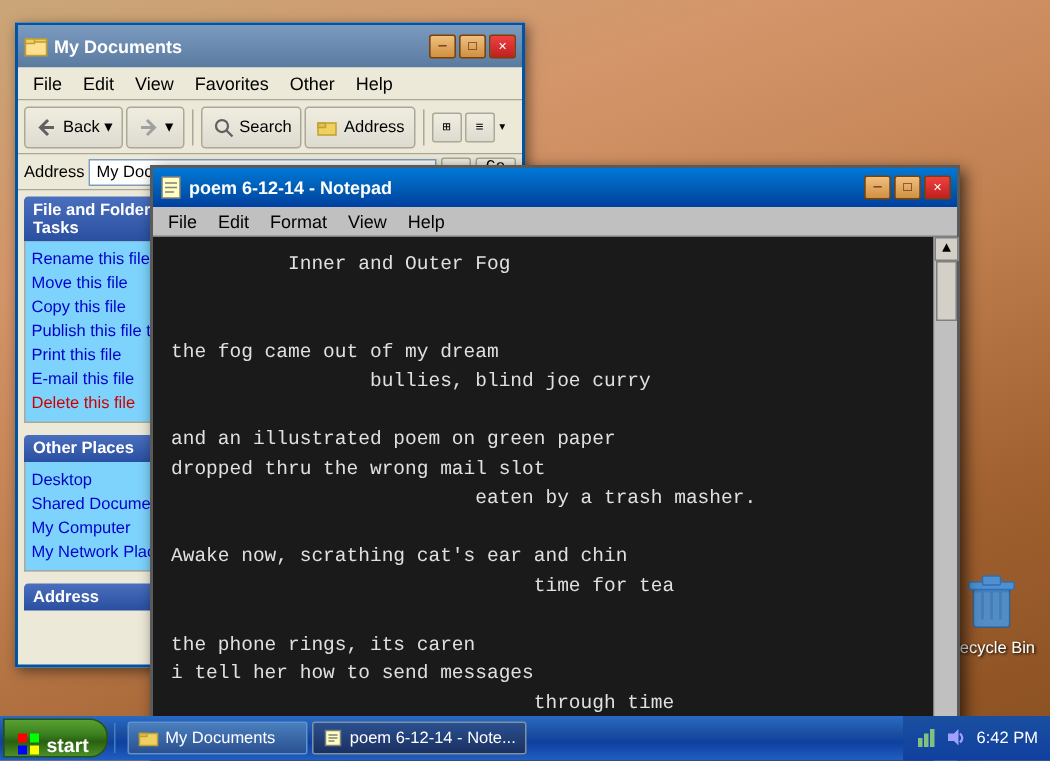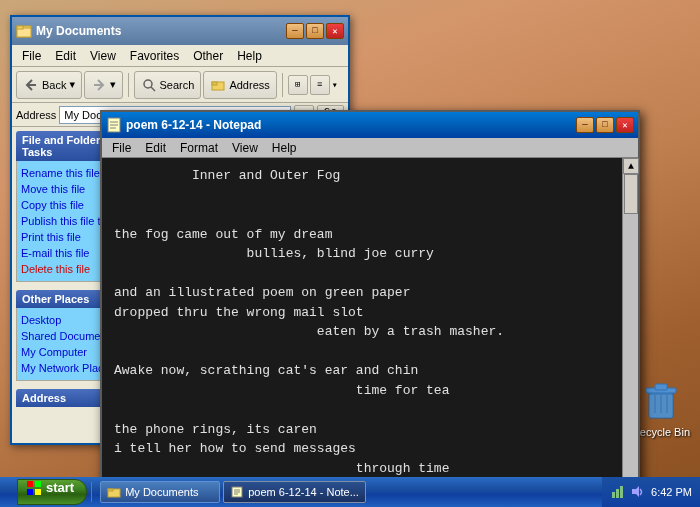--- a/index.html
+++ b/index.html
@@ -54,24 +54,24 @@
       display: flex;
       align-items: center;
       z-index: 1000;
     }
     .start-button {
       height: 26px;
       background: linear-gradient(to bottom, #5aa030 0%, #3a8020 40%, #2a6010 60%, #4a9028 100%);
       border-radius: 0 12px 12px 0;
       padding: 0 12px 0 8px;
       display: flex;
-      align-items: flex-start;
+      align-items: flex-end;
       gap: 4px;
       cursor: pointer;
-      margin-left: 17px;
+      margin-left: 2px;
       border: 1px solid #2a5010;
     }
     .start-icon {
       width: 16px;
       height: 16px;
     }
     .start-label {
       color: white;
       font-weight: bold;
       font-size: 13px;

